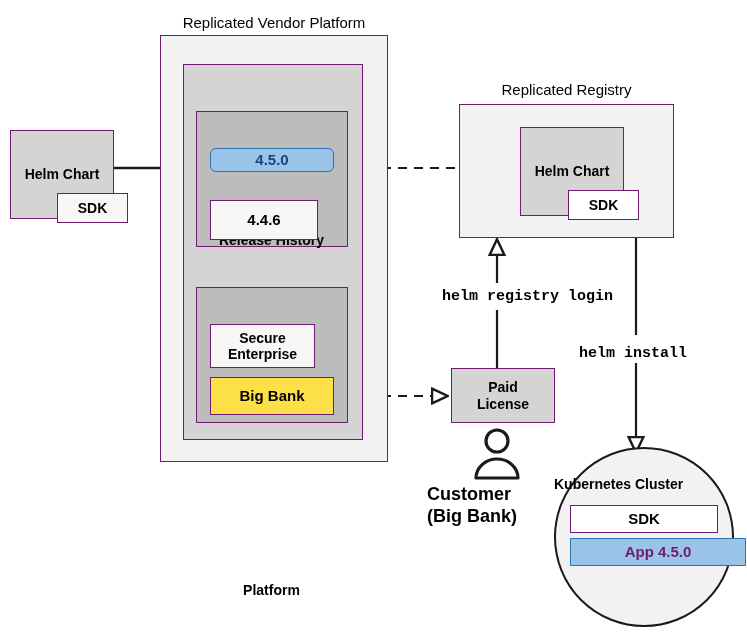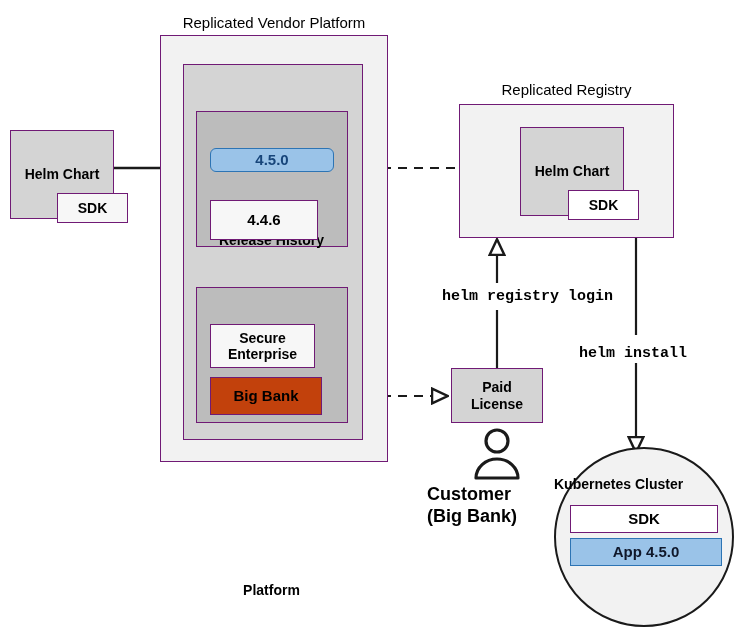--- a/index.html
+++ b/index.html
@@ -65,47 +65,47 @@
 
   
   #helm-chart-src    { left:10px;  top:130px; width:104px; height:89px; background:#d4d4d4; font-size:14px; }
   #sdk-src           { left:57px;  top:193px; width:71px;  height:30px; background:#f7f7f7; font-size:14px; }
 
   #rel-450           { left:210px; top:148px; width:124px; height:24px;
                        background:#9ac3e8; border-color:#2d74b4; color:#17457a; font-size:15px;border-radius:6px; }
   #rel-446           { left:210px; top:200px; width:108px; height:40px; background:#f7f7f7; font-size:15px; }
 
   #cust-secure       { left:210px; top:324px; width:105px; height:44px; background:#f7f7f7; font-size:14px; }
-  #cust-bigbank      { left:210px; top:377px; width:112px; height:38px; background:#c2410c; font-size:15px; }
+  #cust-bigbank      { left:210px; top:377px; width:124px; height:38px; background:#fde047; font-size:15px; }
 
   #helm-chart-reg    { left:520px; top:127px; width:104px; height:89px; background:#d4d4d4; font-size:14px; }
   #sdk-reg           { left:568px; top:190px; width:71px;  height:30px; background:#ffffff; font-size:14px; }
 
-  #paid-license      { left:451px; top:368px; width:92px;  height:55px; background:#d4d4d4; font-size:14px; }
+  #paid-license      { left:451px; top:368px; width:104px;  height:55px; background:#d4d4d4; font-size:14px; }
 
   
   #k8s-circle {
     position: absolute;
     left: 554px; top: 447px;
     width: 180px; height: 180px;
     border: 2px solid #1a1a1a;
     border-radius: 50%;
     background: #f2f2f2;
     box-sizing: border-box;
   }
   #k8s-label {
     position: absolute;
     left: 554px; top: 476px;
     width: 180px;
     font-weight: bold;
     font-size: 14px;
   }
   #k8s-sdk           { left:570px; top:505px; width:148px; height:28px; background:#ffffff; font-size:15px; }
-  #k8s-app           { left:570px; top:538px; width:152px; height:28px;
-                       background:#9ac3e8; border-color:#2d74b4; color:#0f172a; font-size:15px; }
+  #k8s-app           { left:570px; top:538px; width:176px; height:28px;
+                       background:#9ac3e8; border-color:#2d74b4; color:#701a75; font-size:15px; }
 
   
   #title-platform    { left:160px; top:14px;  width:228px; font-size:15px; }
   #title-registry    { left:459px; top:81px;  width:215px; font-size:15px; }
   #label-stable      { top:74px;  font-size:15px; }
   #label-release     { top:120px; font-size:14px; }
   #label-customers   { top:294px; font-size:14px; }
 
   
   #actor {

